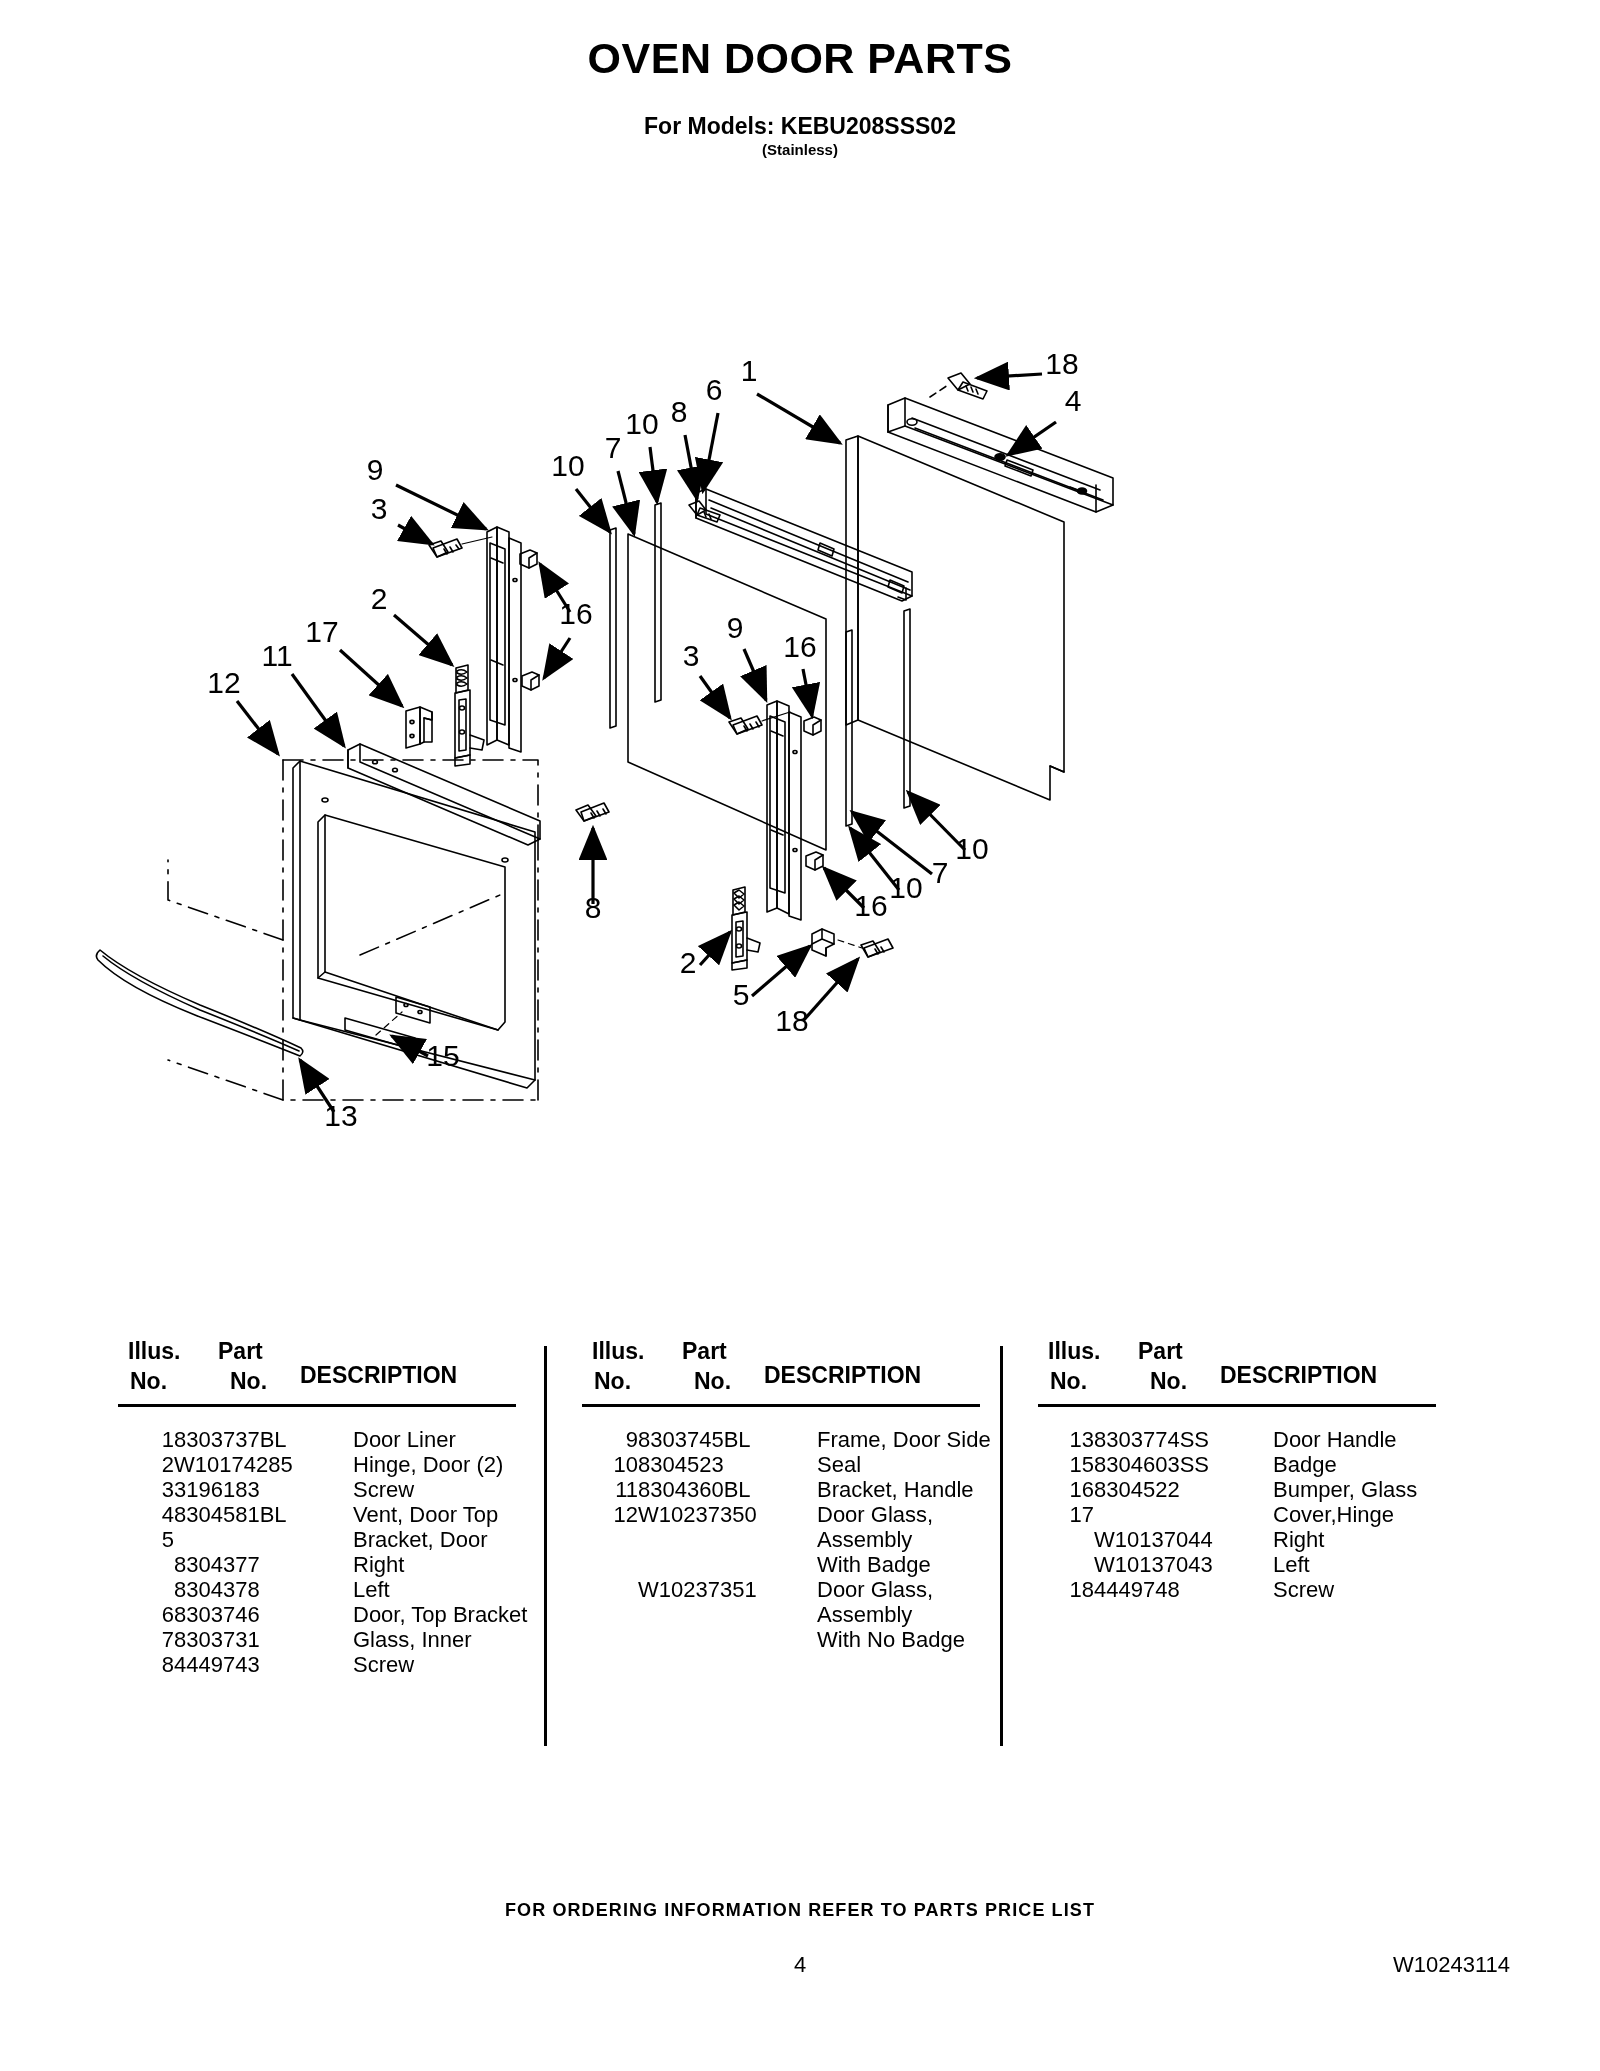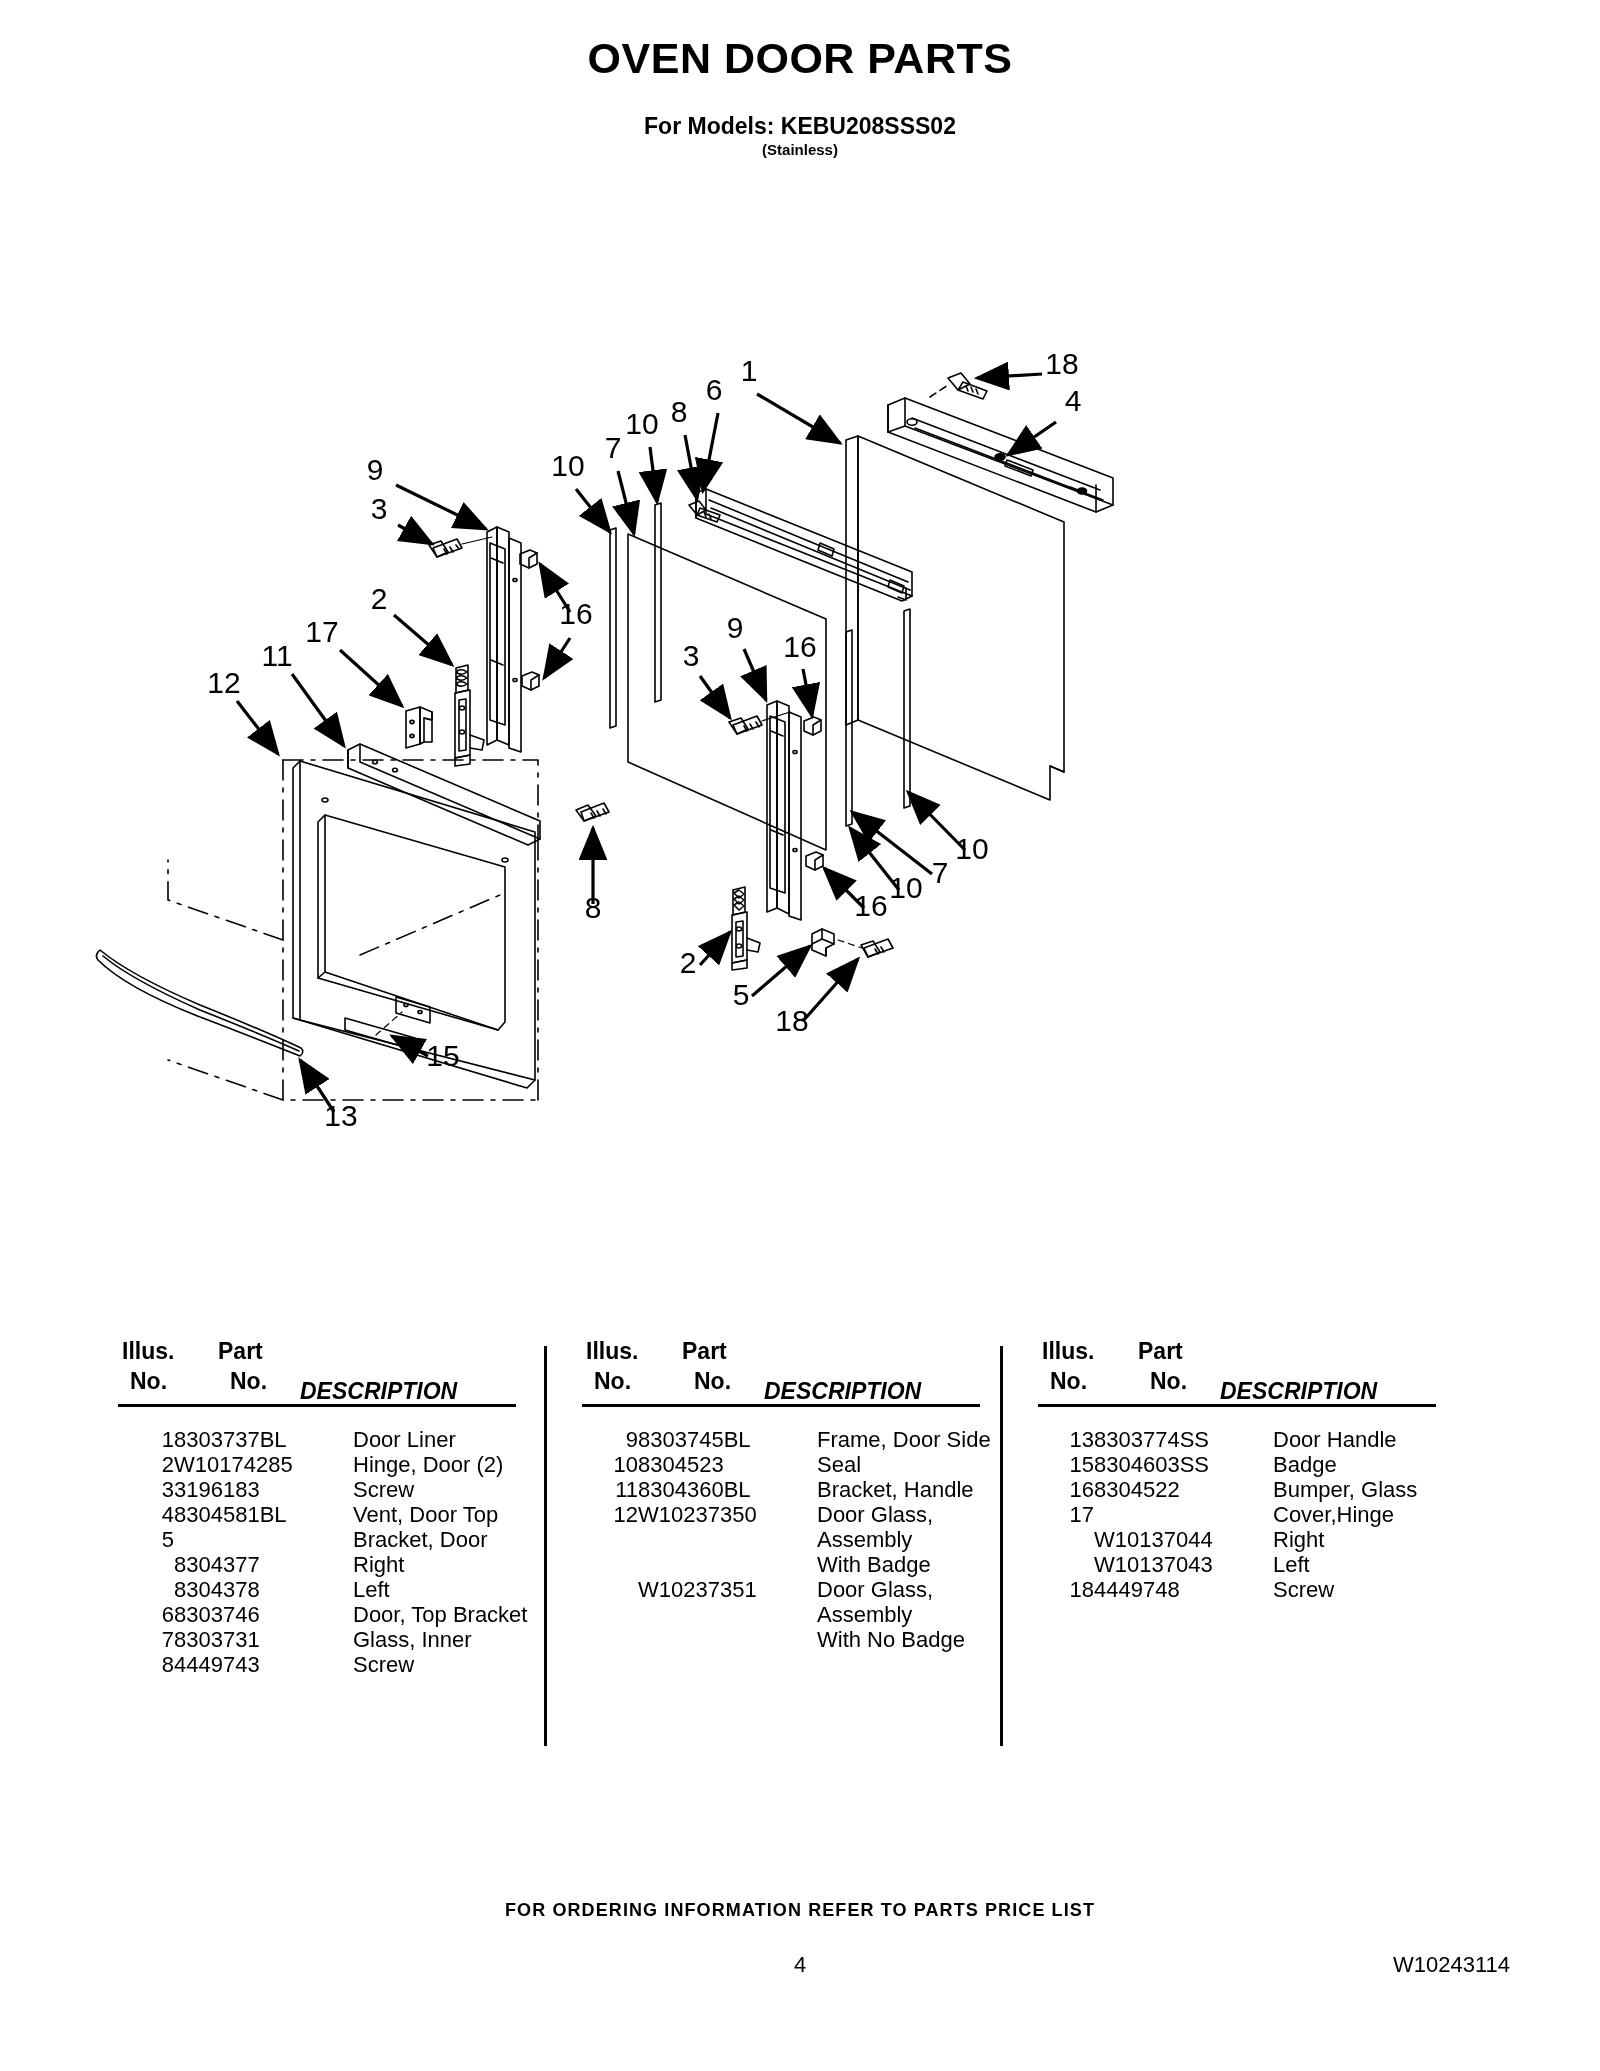--- a/index.html
+++ b/index.html
@@ -77,25 +77,25 @@
   .ptable.c1 { left: 118px; }
   .ptable.c2 { left: 582px; }
   .ptable.c3 { left: 1038px; }
 
   .thead {
     font-size: 23px;
     font-weight: bold;
     position: relative;
     height: 64px;
   }
-  .th-illus-1 { position: absolute; left: 4px;   top: 0px;  }
+  .th-illus-1 { position: absolute; left: 10px;   top: 0px;  }
   .th-part-1  { position: absolute; left: 100px; top: 0px;  }
   .th-illus-2 { position: absolute; left: 12px;  top: 30px; }
   .th-part-2  { position: absolute; left: 112px; top: 30px; }
-  .th-desc    { position: absolute; left: 182px; top: 40px; font-style: italic; }
+  .th-desc    { position: absolute; left: 182px; top: 24px; }
 
   .hrule {
     height: 0;
     border-top: 3px solid #000;
     width: 398px;
     margin-top: 2px;
   }
 
   .rows {
     margin-top: 20px;

